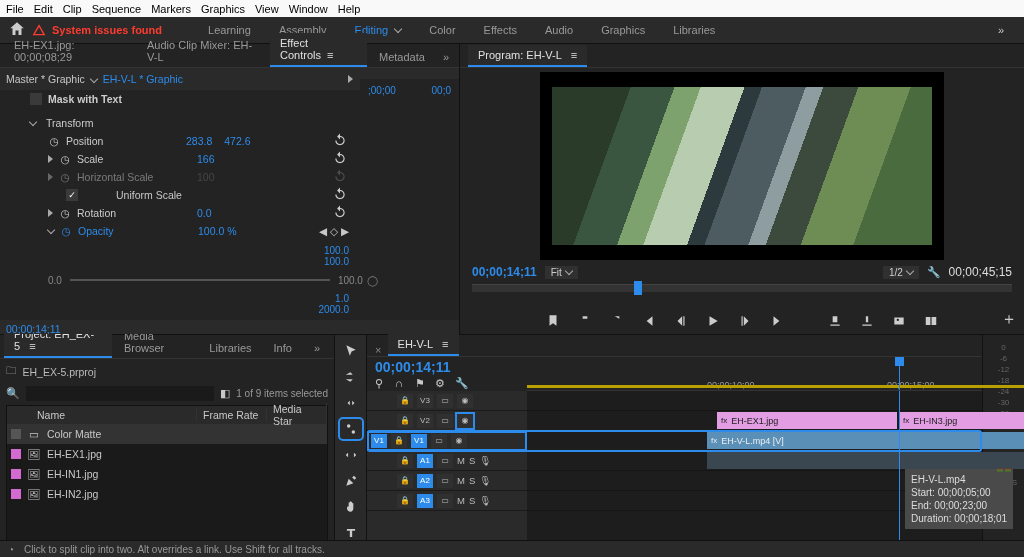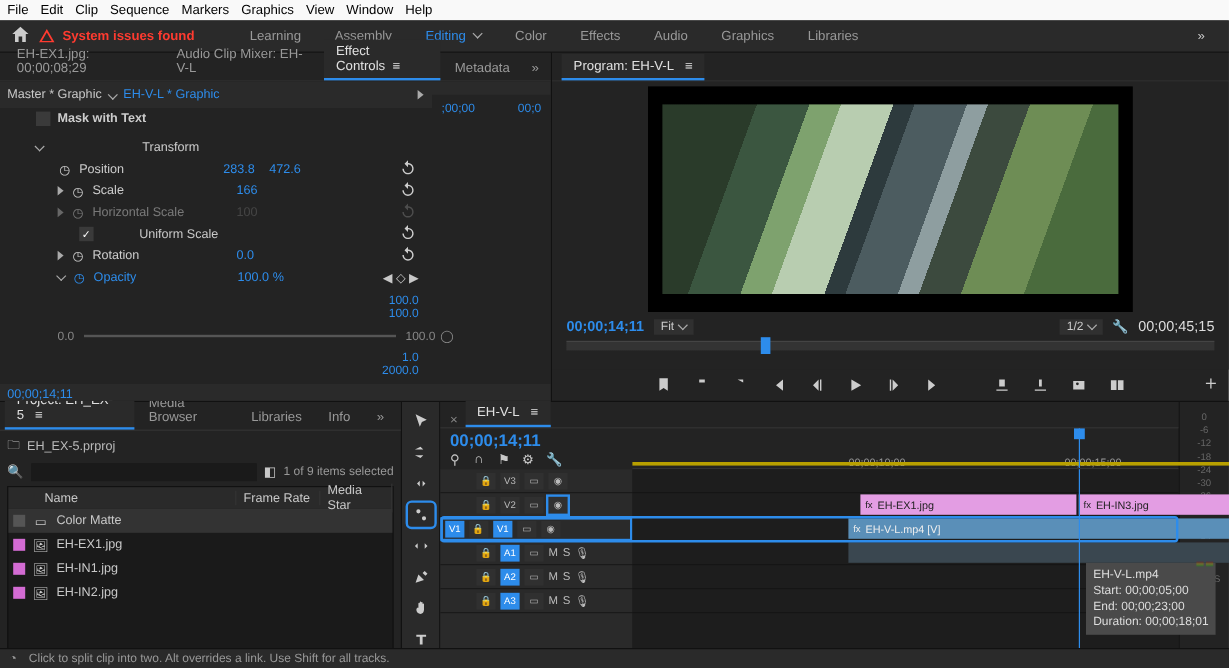--- a/index.html
+++ b/index.html
@@ -210,21 +210,21 @@
         </div>
         <div class="ec-ruler">
           <span>;00;00</span>
             <span>00;0</span>
         </div>
         <div class="ec-prop" style="padding-left:30px;font-weight:bold;">
           <span class="ec-chk"></span>
           <span class="lbl">Mask with Text</span>
         </div>
         <div style="height:6px;"></div>
-        <div class="ec-prop" style="text-align:right;">
+        <div class="ec-prop" style="">
           <span class="chev-d" style="margin-right:10px;"></span>
           <span class="lbl">Transform</span>
         </div>
         <div class="ec-prop sub">
           <span class="stop">◷</span>
           <span class="lbl">Position</span>
           <span class="val">283.8</span>
           <span class="val">472.6</span>
           <span class="reset"><svg class="undo-icon" viewBox="0 0 24 24" fill="#ccc">
                 <path d="M12 5V1L7 6l5 5V7c3 0 6 2 6 6s-3 6-6 6-6-2-6-6H4c0 5 4 8 8 8s8-3 8-8-4-8-8-8z"></path>

